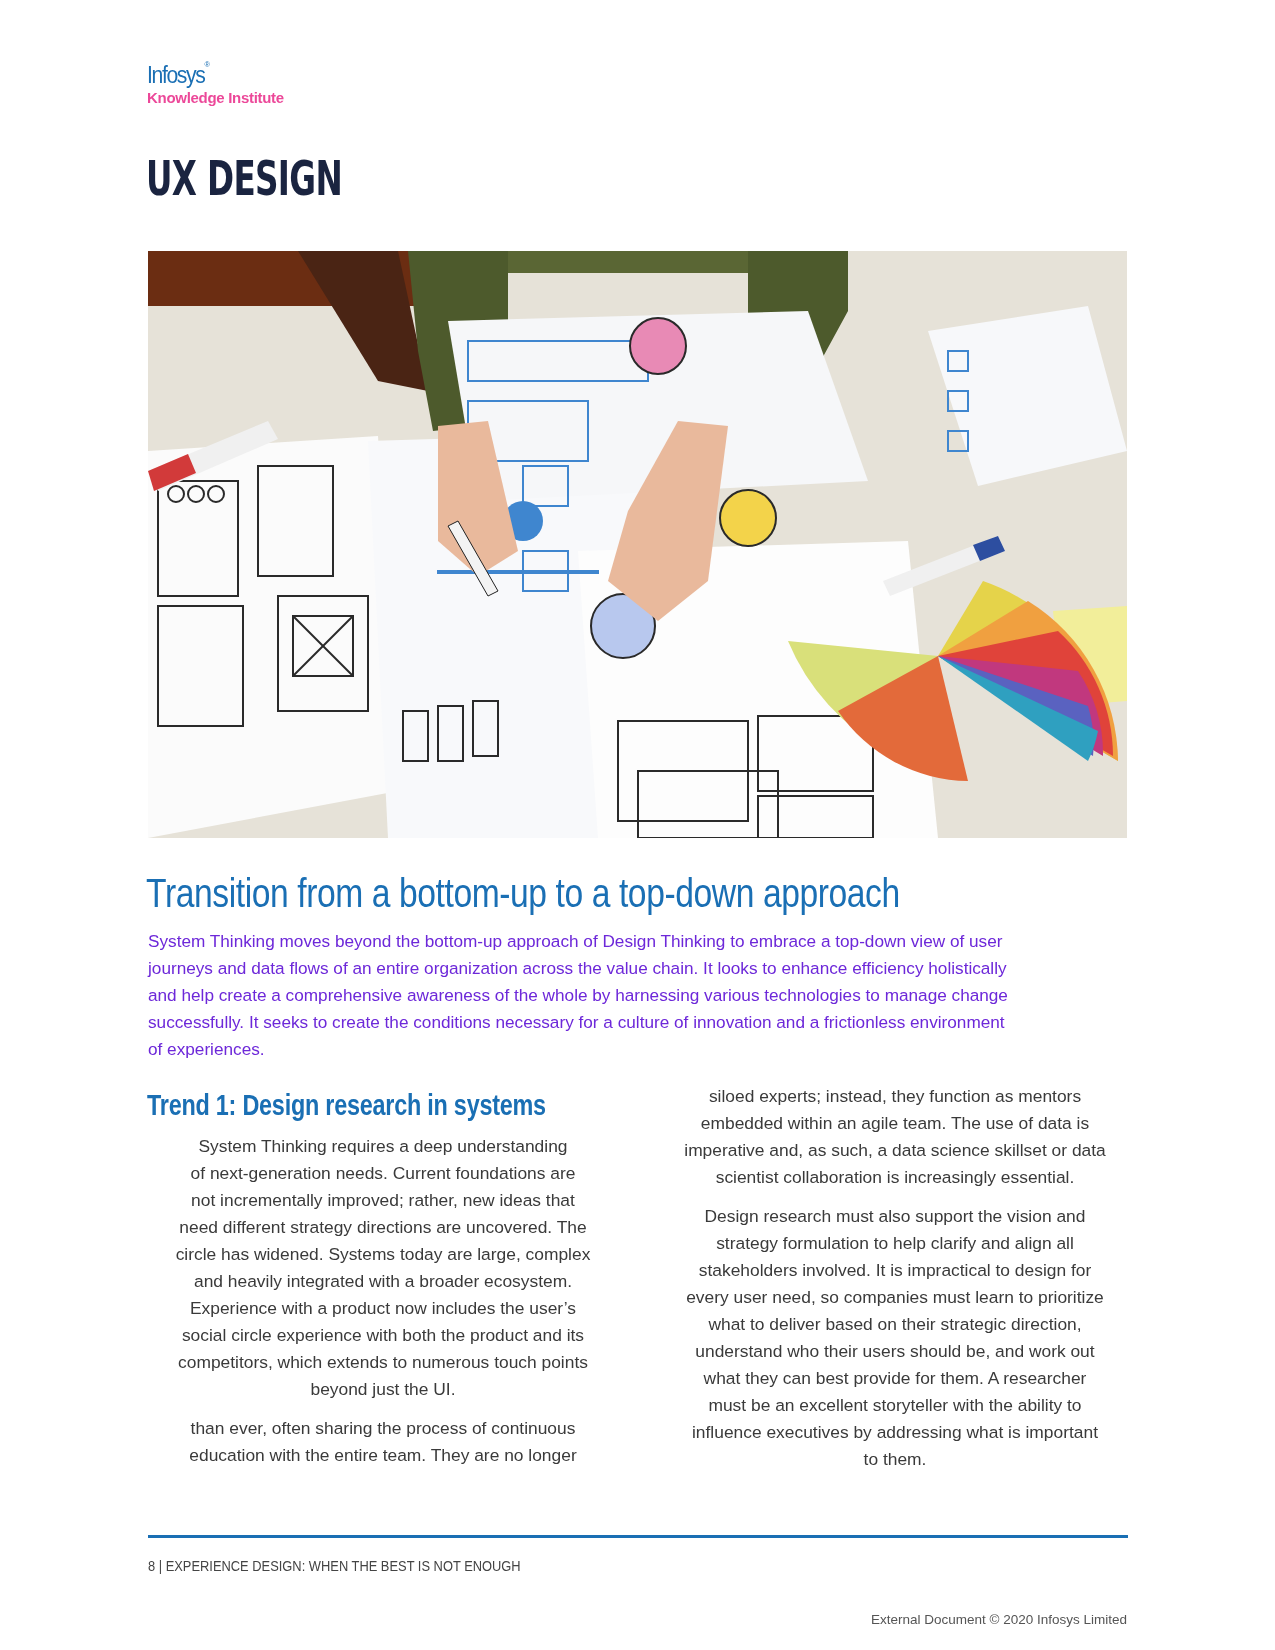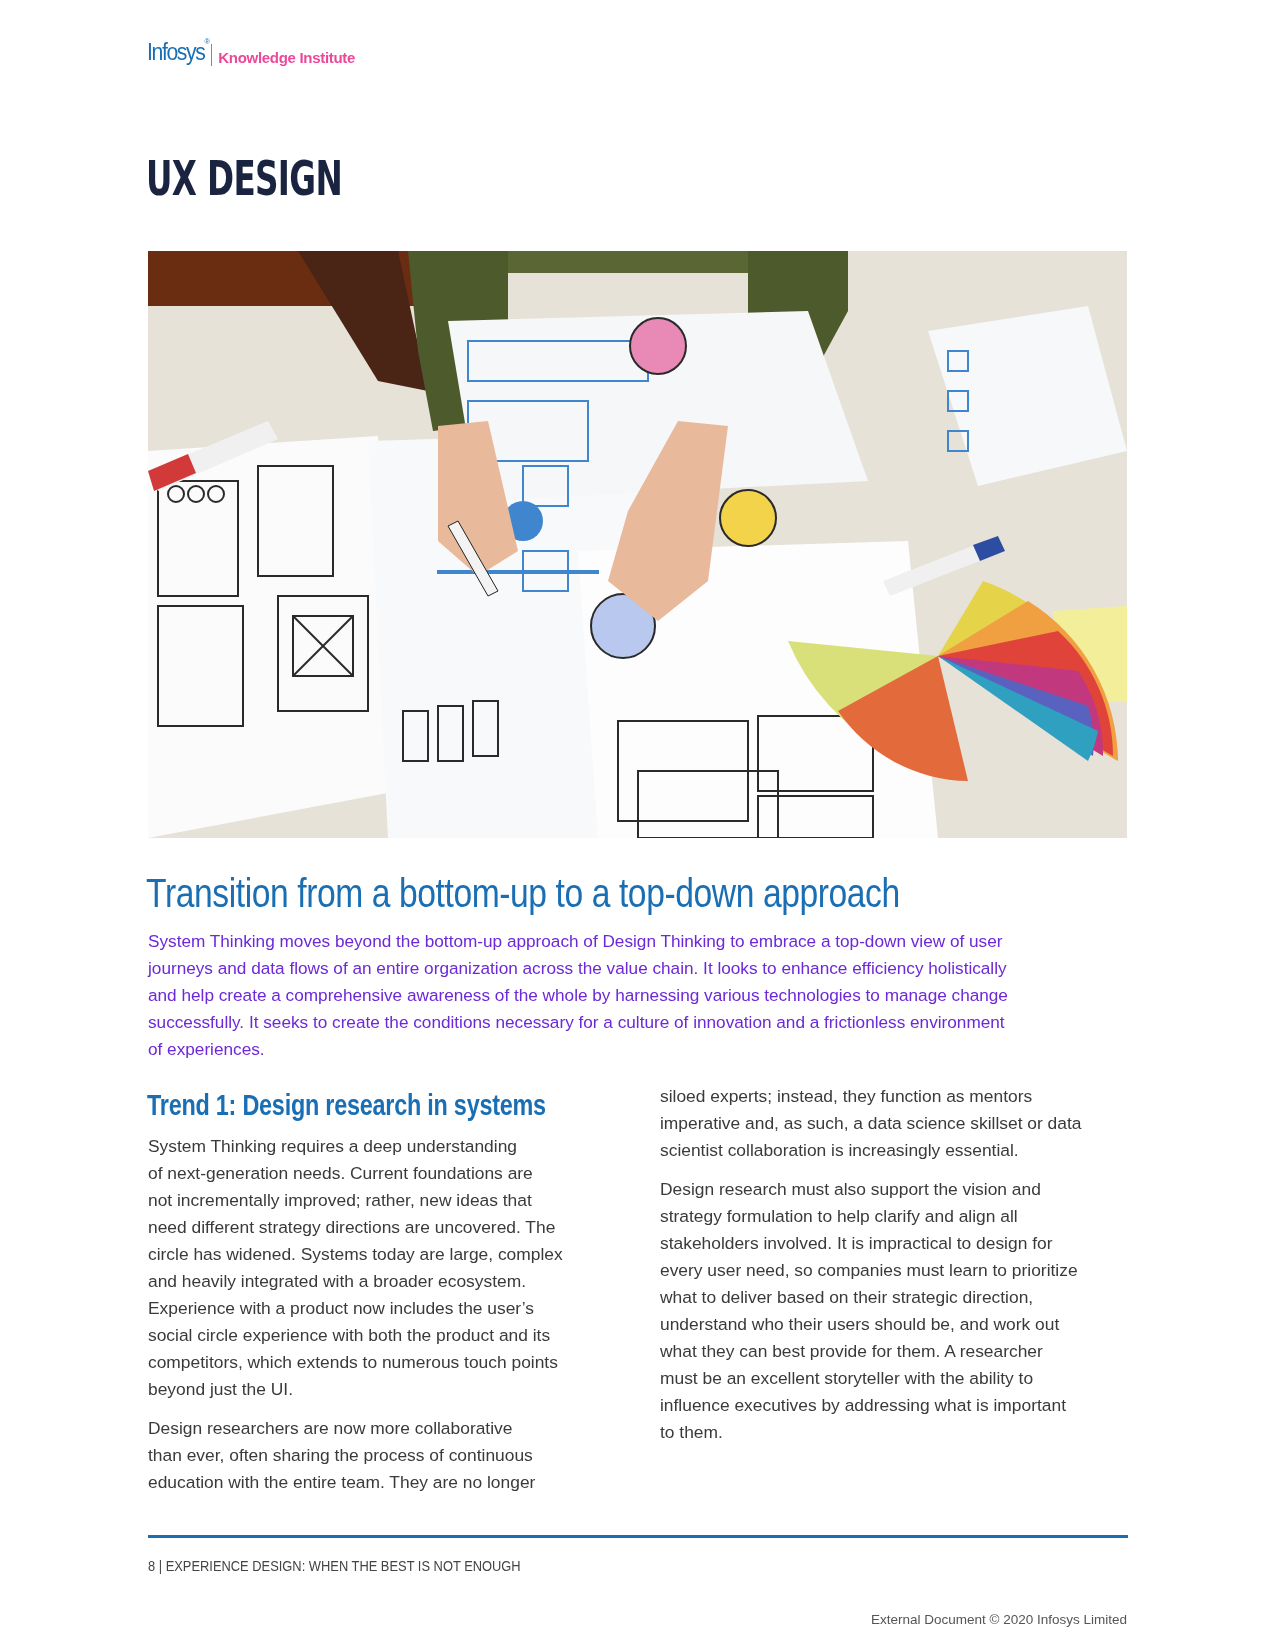--- a/index.html
+++ b/index.html
@@ -1,31 +1,31 @@
 <!DOCTYPE html>
 <html><head>
 <meta charset="utf-8">
 <style>
   html, body { margin:0; padding:0; background:#fff; }
   body { width:1275px; height:1650px; position:relative; overflow:hidden; font-family:"Liberation Sans", sans-serif; color:#3a3a3a; }
   .abs { position:absolute; }
-  .logo { left:147px; top:40px; height:26px; display:flex; align-items:flex-end; }
+  .logo { left:147px; top:62px; height:26px; display:flex; align-items:flex-start;flex-direction:column; }
   .logo-brand { font-family:"Liberation Sans", sans-serif; font-size:23px; color:#1a6fb4; letter-spacing:-1.5px; font-weight:normal; transform:scaleX(0.92); transform-origin:left; }
   .logo-brand sup { font-size:8px; letter-spacing:0; vertical-align:top; position:relative; top:-2px; }
   .logo-sep { width:1px; height:22px; background:#8a8a8a; margin:0 6px 0 -4px; }
   .logo-sub { font-size:15px; font-weight:bold; color:#ec4899; letter-spacing:-0.3px; }
   .page-title { left:146px; top:148px; font-family:"DejaVu Sans", sans-serif; font-weight:bold; font-size:48px; color:#1a2440; letter-spacing:-1px; transform:scaleX(0.68); transform-origin:left; line-height:60px; white-space:nowrap; }
   .hero { left:148px; top:251px; width:979px; height:587px; overflow:hidden; background:#e7e4dc; }
   .hero svg { display:block; }
   .h2 { left:146px; top:868px; font-size:41px; color:#1a6fb4; line-height:50px; white-space:nowrap; transform:scaleX(0.82); transform-origin:left; letter-spacing:-0.5px; }
   .intro { left:148px; top:928px; width:980px; font-size:17.2px; line-height:27px; color:#6d28d9; }
   .intro .ln { display:block; white-space:nowrap; }
   .h3 { left:147px; top:1085px; font-size:30px; font-weight:bold; color:#1a6fb4; line-height:40px; white-space:nowrap; transform:scaleX(0.78); transform-origin:left; letter-spacing:-0.3px; }
   .col { width:470px; font-size:17.4px; line-height:27px; color:#3a3a3a; }
-  .col .ln { display:block; white-space:nowrap; }
+  .col .ln { display:block; white-space:nowrap;text-align:center; }
   .col-left { left:148px; top:1133px; }
   .col-right { left:660px; top:1083px; }
   .para-gap { height:12px; }
   .rule { left:148px; top:1535px; width:980px; height:3px; background:#1a6fb4; }
   .footer-left { left:148px; top:1558px; font-size:14px; color:#444; white-space:nowrap; transform:scaleX(0.92); transform-origin:left; }
   .footer-right { right:148px; top:1612px; font-size:13.5px; color:#555; white-space:nowrap; }
 </style>
 </head>
 <body>
 
@@ -136,29 +136,29 @@
     <span class="ln">need different strategy directions are uncovered. The</span>
     <span class="ln">circle has widened. Systems today are large, complex</span>
     <span class="ln">and heavily integrated with a broader ecosystem.</span>
     <span class="ln">Experience with a product now includes the user’s</span>
     <span class="ln">social circle experience with both the product and its</span>
     <span class="ln">competitors, which extends to numerous touch points</span>
     <span class="ln">beyond just the UI.</span>
   </div>
   <div class="para-gap"></div>
   <div>
-    <span class="ln">Design researchers are now more collaborative</span>
     <span class="ln">than ever, often sharing the process of continuous</span>
     <span class="ln">education with the entire team. They are no longer</span>
   </div>
 </div>
 
 <div class="abs col col-right">
   <div>
     <span class="ln">siloed experts; instead, they function as mentors</span>
+    <span class="ln">embedded within an agile team. The use of data is</span>
     <span class="ln">imperative and, as such, a data science skillset or data</span>
     <span class="ln">scientist collaboration is increasingly essential.</span>
   </div>
   <div class="para-gap"></div>
   <div>
     <span class="ln">Design research must also support the vision and</span>
     <span class="ln">strategy formulation to help clarify and align all</span>
     <span class="ln">stakeholders involved. It is impractical to design for</span>
     <span class="ln">every user need, so companies must learn to prioritize</span>
     <span class="ln">what to deliver based on their strategic direction,</span>

